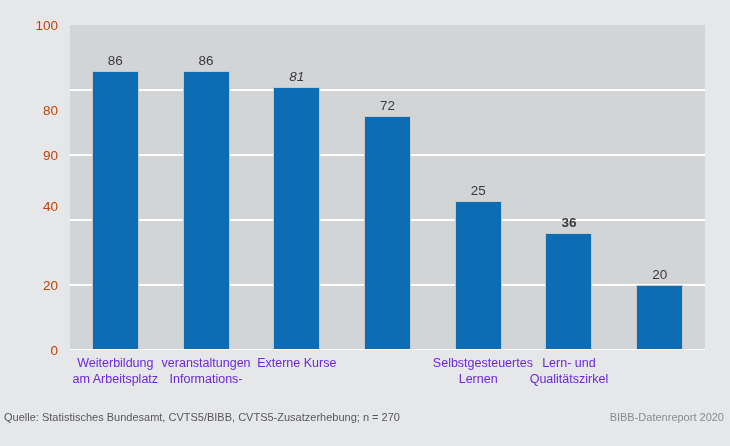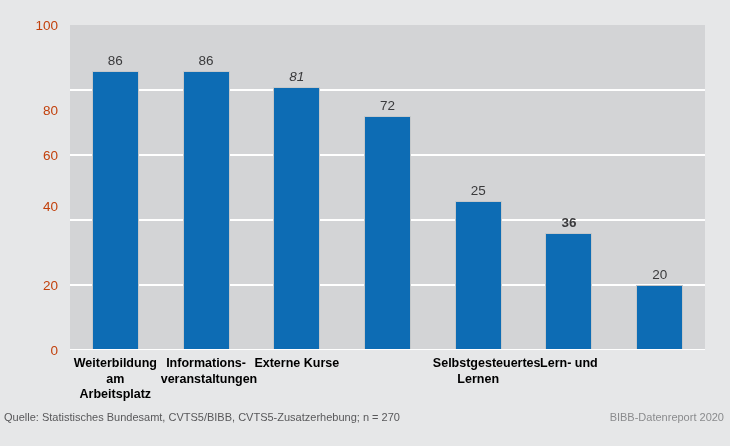--- a/index.html
+++ b/index.html
@@ -97,22 +97,21 @@
     top: 356px;
     width: 635px;
     height: 56px;
   }
   .x-label {
     position: absolute;
     top: 0;
     text-align: center;
     font-size: 12.5px;
     line-height: 15.5px;
-    color: #000000;
-    font-weight: bold;
+    color: #6d28d9;
   }
 
   
   #footer {
     position: absolute;
     left: 0;
     bottom: 12px;
     width: 730px;
     height: 30px;
   }
@@ -135,21 +134,21 @@
 </style>
 </head>
 <body>
 
 <div id="root">
 
   <div id="y-axis">
       <div class="y-tick-label" style="top: 325px;">0</div>
       <div class="y-tick-label" style="top: 260px;">20</div>
       <div class="y-tick-label" style="top: 181px; padding-left: 25px;">40</div>
-      <div class="y-tick-label" style="top: 130px;">60</div>
+      <div class="y-tick-label" style="top: 130px;">90</div>
       <div class="y-tick-label" style="top: 65px; margin-top: 20px;">80</div>
       <div class="y-tick-label" style="top: 0px;">100</div>
     </div>
 
   <div id="plot-area">
     <div id="gridlines">
         <div class="gridline" style="top: 259px;"></div>
         <div class="gridline" style="top: 194px;"></div>
         <div class="gridline" style="top: 129px;"></div>
         <div class="gridline" style="top: 64px;"></div>
@@ -186,32 +185,33 @@
       </div>
     <div class="axis-baseline"></div>
   </div>
 
   <div id="x-axis">
       <div class="x-label" style="left: 0px; width: 90.7143px;">
         <div>Weiterbildung</div>
         <div>am Arbeitsplatz</div>
       </div>
       <div class="x-label" style="left: 90.7143px; width: 90.7143px;">
+        <div>veranstaltungen</div>
         <div>Informations-</div>
-        <div>veranstaltungen</div>
       </div>
       <div class="x-label" style="left: 181.429px; width: 90.7143px;">
         <div>Externe Kurse</div>
       </div>
       <div class="x-label" style="left: 362.857px; width: 90.7143px;">
         <div>Selbstgesteuertes</div>
         <div>Lernen</div>
       </div>
       <div class="x-label" style="left: 453.571px; width: 90.7143px;">
         <div>Lern- und</div>
+        <div>Qualitätszirkel</div>
       </div>
     </div>
 
   <div id="footer">
     <div id="source-note">Quelle: Statistisches Bundesamt, CVTS5/BIBB, CVTS5-Zusatzerhebung; n = 270</div>
     <div id="report-credit">BIBB-Datenreport 2020</div>
   </div>
 
 </div>
 

